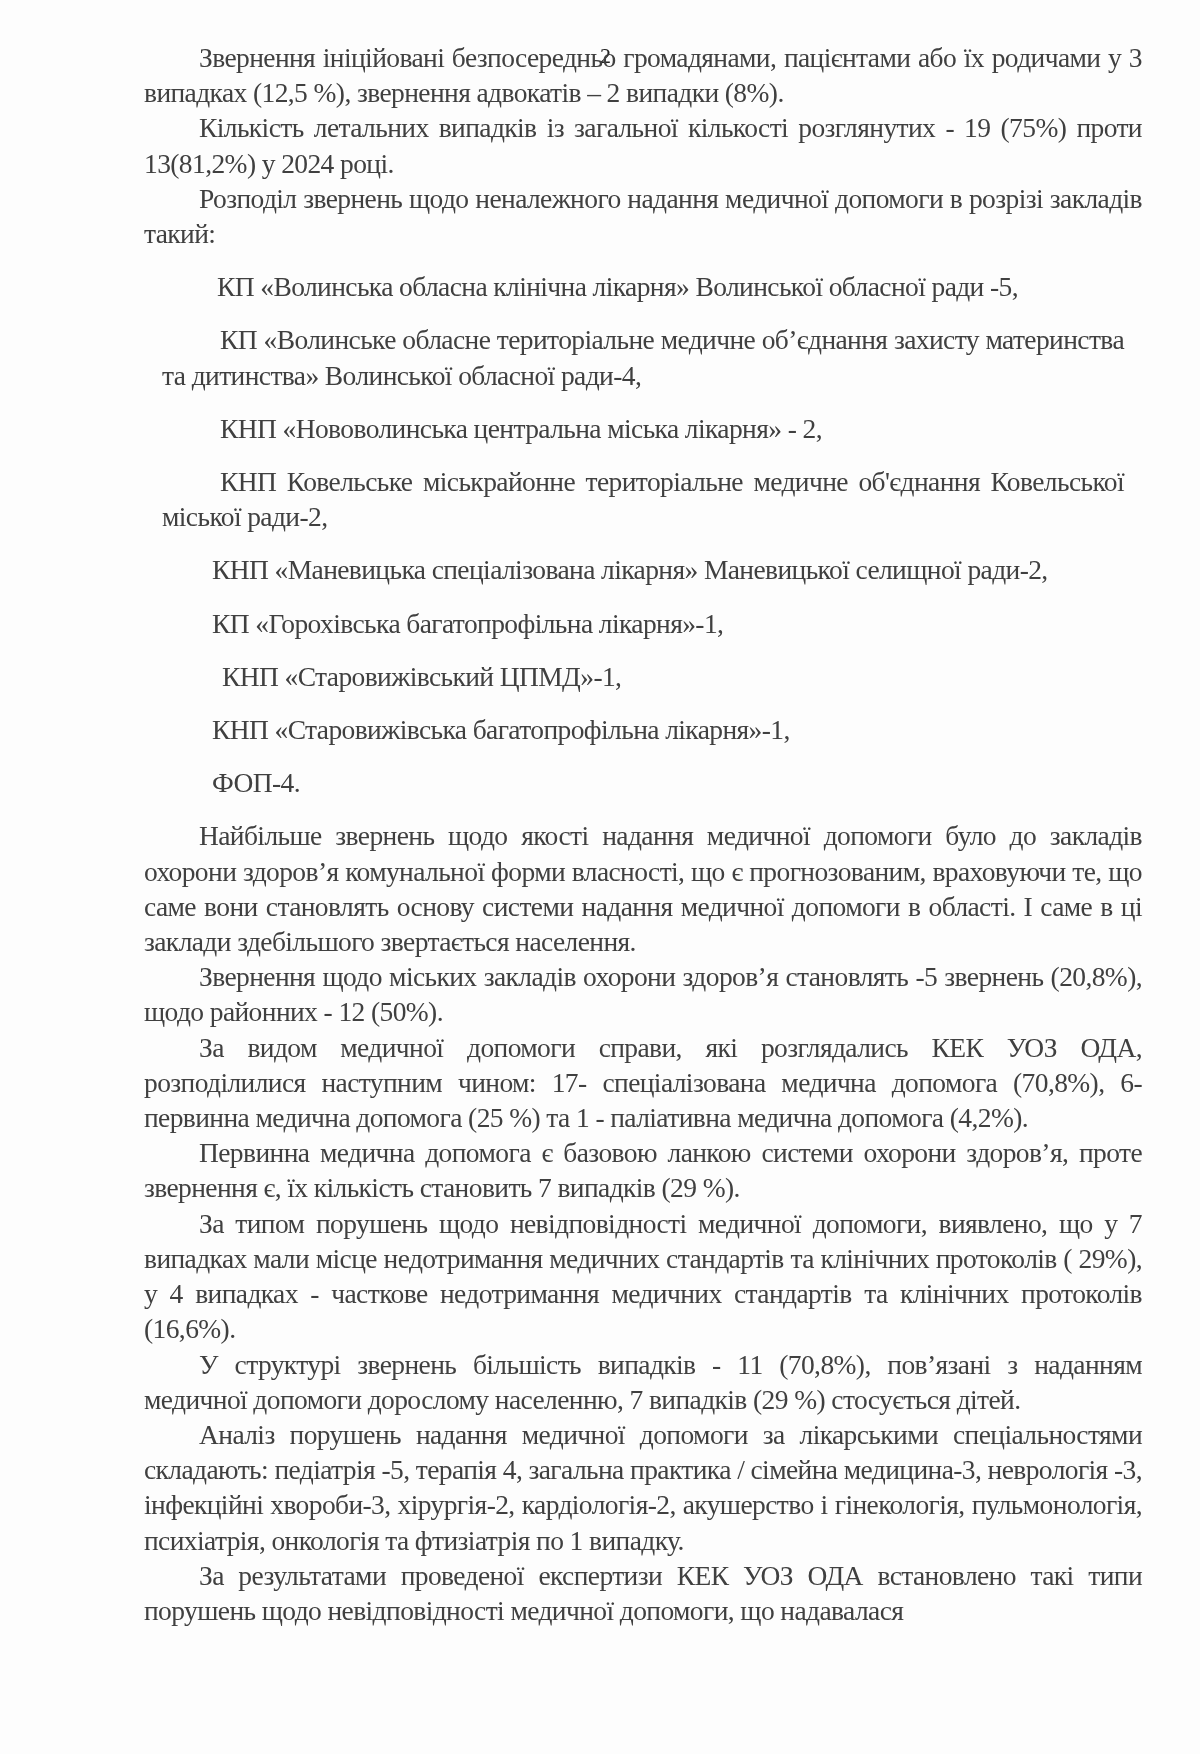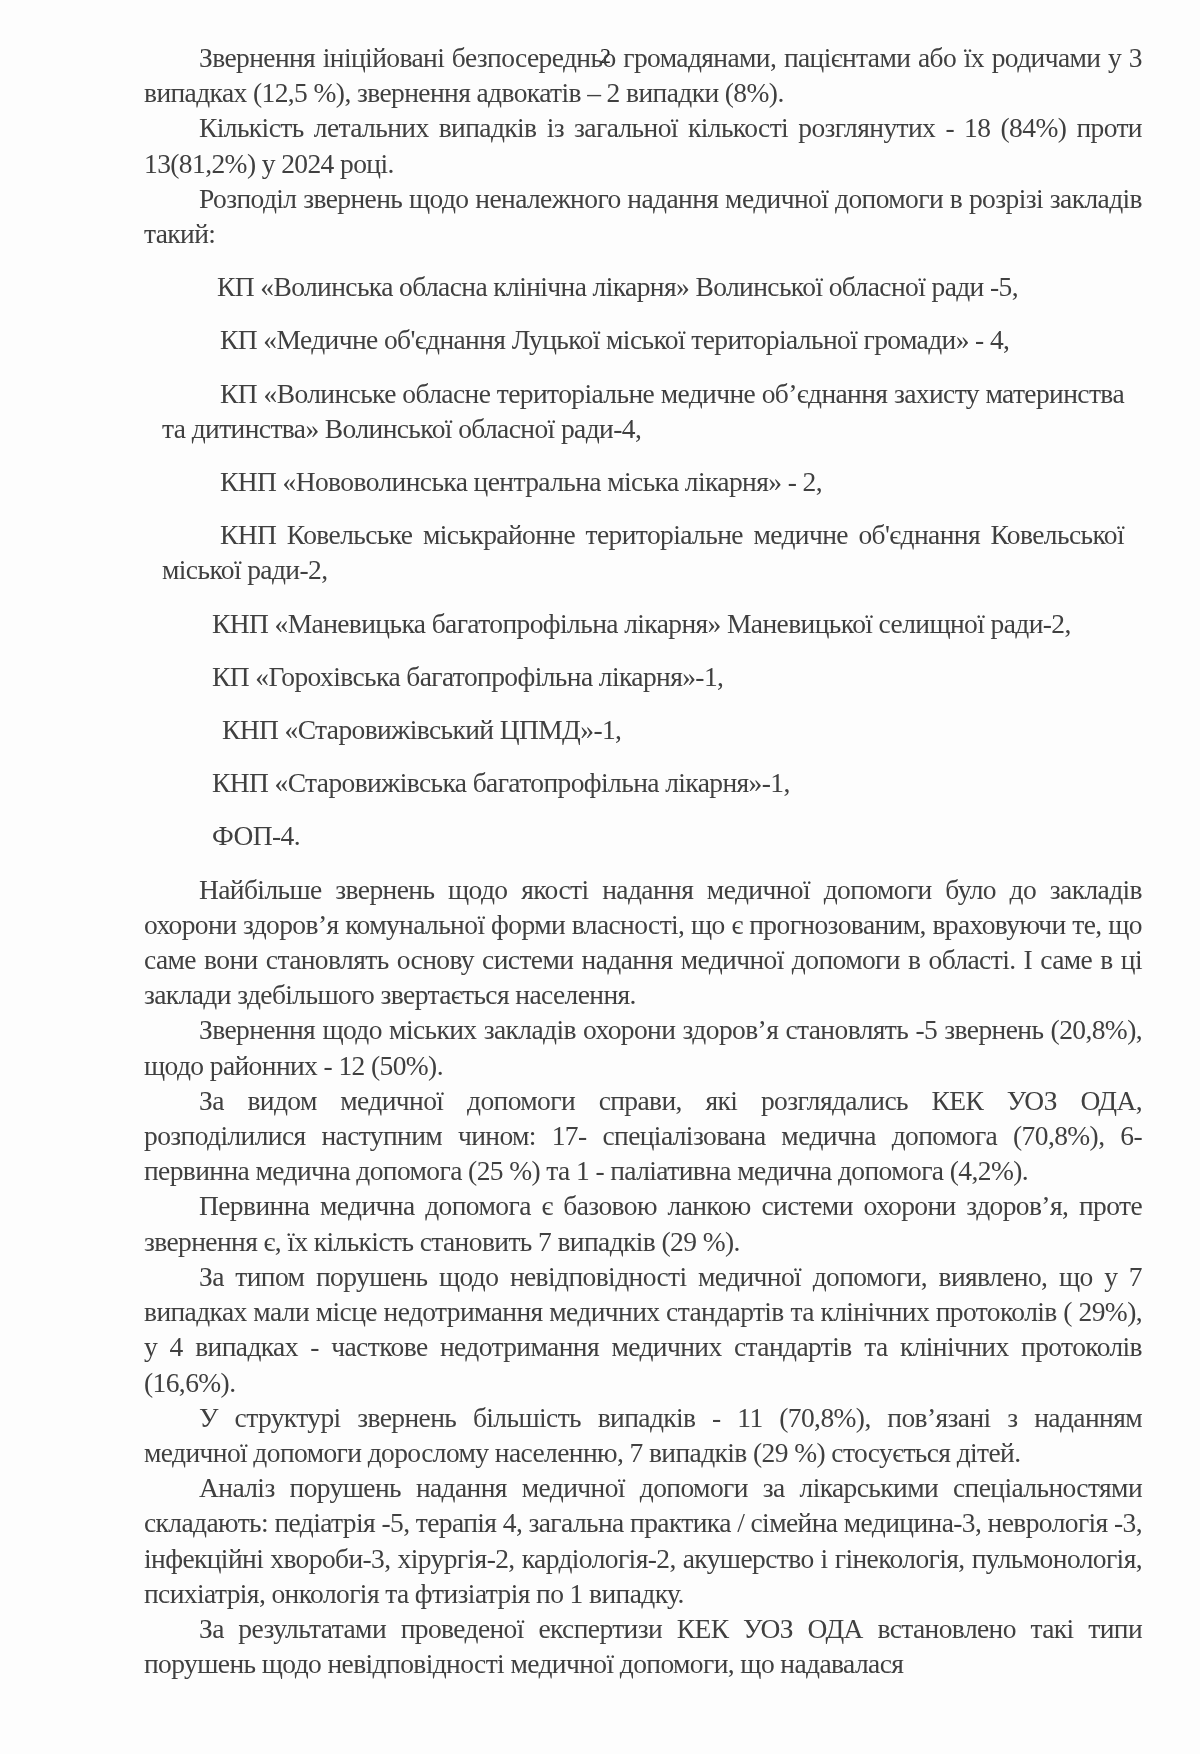--- a/index.html
+++ b/index.html
@@ -60,30 +60,29 @@
     .list-item.shift3 { padding-left: 60px; }
   </style>
 </head>
 <body>
 
 <div class="page">
   <span class="page-number">2</span>
 
   <div class="content">
     <p class="p">Звернення ініційовані безпосередньо громадянами, пацієнтами або їх родичами у 3 випадках (12,5 %), звернення адвокатів – 2 випадки (8%).</p>
-    <p class="p">Кількість летальних випадків із загальної кількості розглянутих - 18 (84%) проти 13(81,2%) у 2024 році.</p>
+    <p class="p">Кількість летальних випадків із загальної кількості розглянутих - 19 (75%) проти 13(81,2%) у 2024 році.</p>
     <p class="p">Розподіл звернень щодо неналежного надання медичної допомоги в розрізі закладів такий:</p>
 
     <div>
       <p class="list-item">КП «Волинська обласна клінічна лікарня» Волинської обласної ради -5,</p>
-      <p class="list-item shift">КП «Медичне об'єднання Луцької міської територіальної громади» - 4,</p>
       <p class="list-item wrap" style="text-indent:58px">КП «Волинське обласне територіальне медичне об’єднання захисту материнства та дитинства» Волинської обласної ради-4,</p>
       <p class="list-item shift">КНП «Нововолинська центральна міська лікарня» - 2,</p>
       <p class="list-item wrap" style="text-indent:58px">КНП Ковельське міськрайонне територіальне медичне об'єднання Ковельської міської ради-2,</p>
-      <p class="list-item shift2">КНП «Маневицька багатопрофільна лікарня» Маневицької селищної ради-2,</p>
+      <p class="list-item shift2">КНП «Маневицька спеціалізована лікарня» Маневицької селищної ради-2,</p>
       <p class="list-item shift2">КП «Горохівська багатопрофільна лікарня»-1,</p>
       <p class="list-item shift3">КНП «Старовижівський ЦПМД»-1,</p>
       <p class="list-item shift2">КНП «Старовижівська багатопрофільна лікарня»-1,</p>
       <p class="list-item shift2">ФОП-4.</p>
     </div>
 
     <p class="p">Найбільше звернень щодо якості надання медичної допомоги було до закладів охорони здоров’я комунальної форми власності, що є прогнозованим, враховуючи те, що саме вони становлять основу системи надання медичної допомоги в області. І саме в ці заклади здебільшого звертається населення.</p>
     <p class="p">Звернення щодо міських закладів охорони здоров’я становлять -5 звернень (20,8%), щодо районних - 12 (50%).</p>
     <p class="p">За видом медичної допомоги справи, які розглядались КЕК УОЗ ОДА, розподілилися наступним чином: 17- спеціалізована медична допомога (70,8%), 6- первинна медична допомога (25 %) та 1 - паліативна медична допомога (4,2%).</p>
     <p class="p">Первинна медична допомога є базовою ланкою системи охорони здоров’я, проте звернення є, їх кількість становить 7 випадків (29 %).</p>

